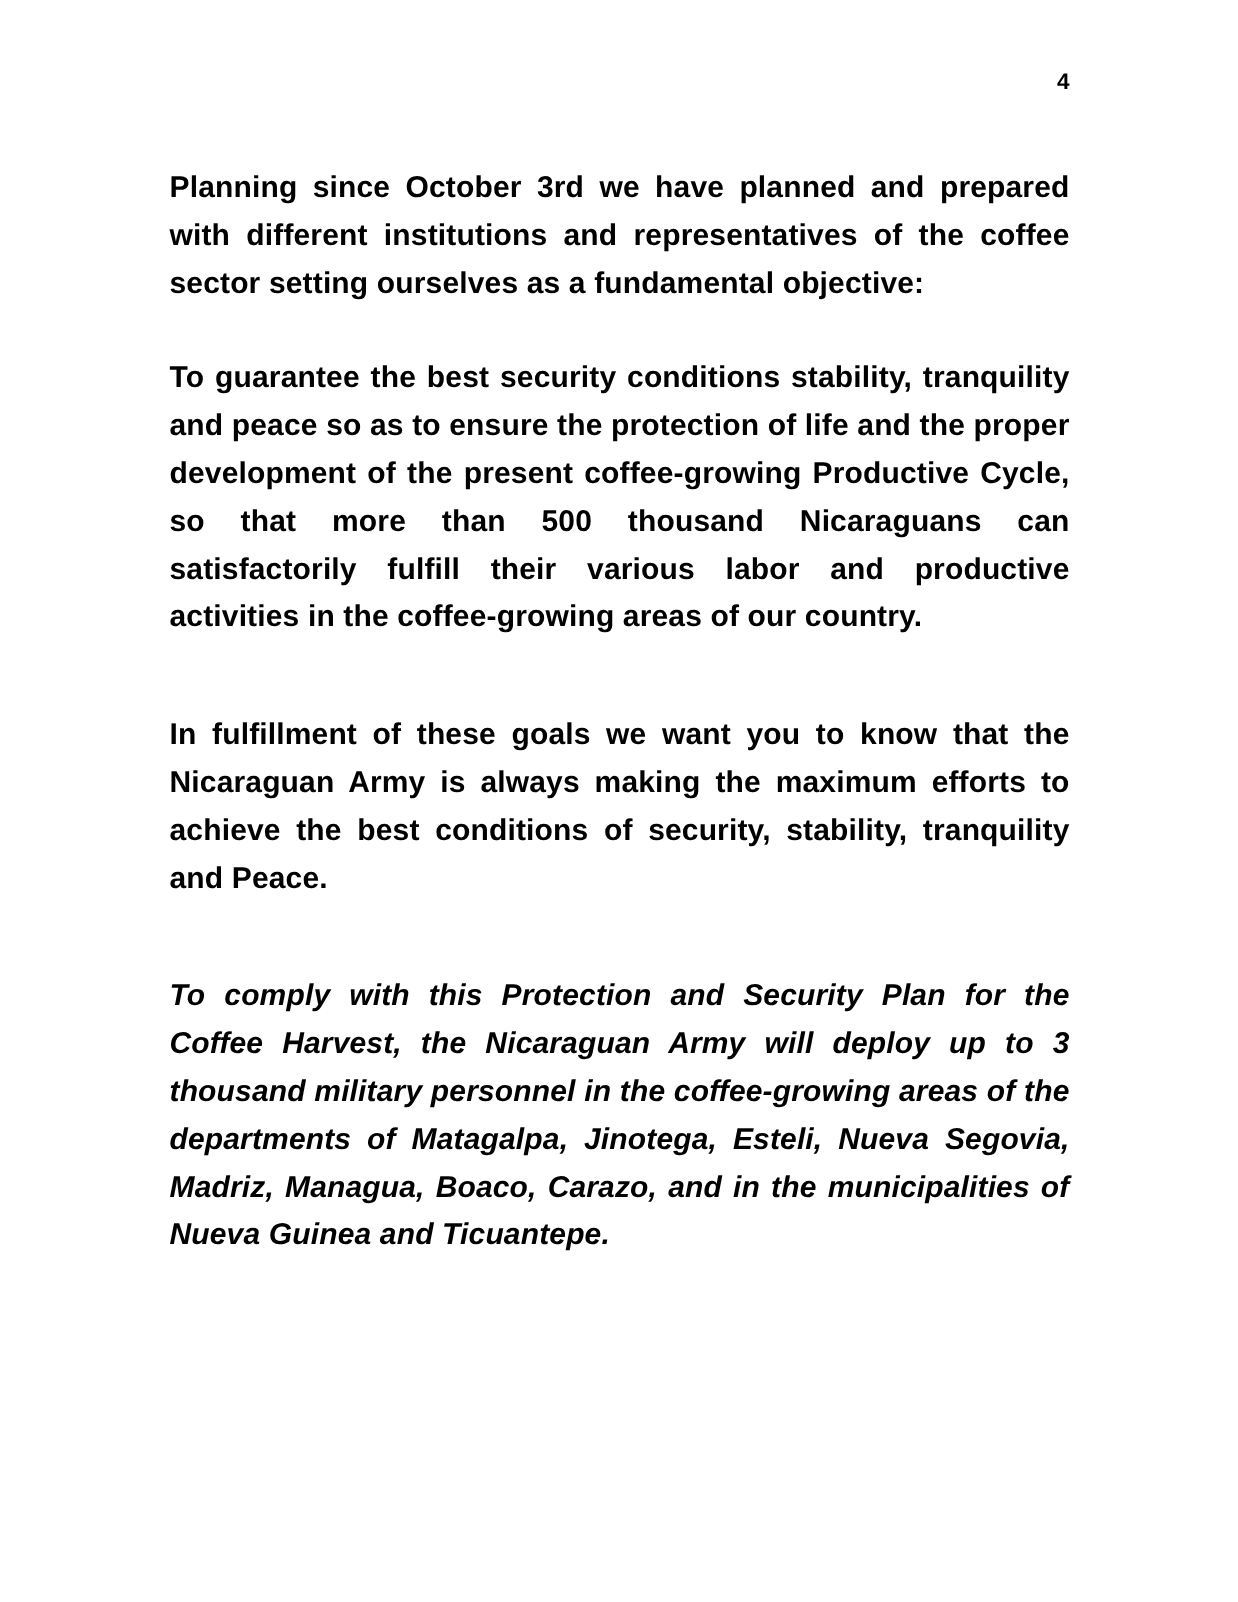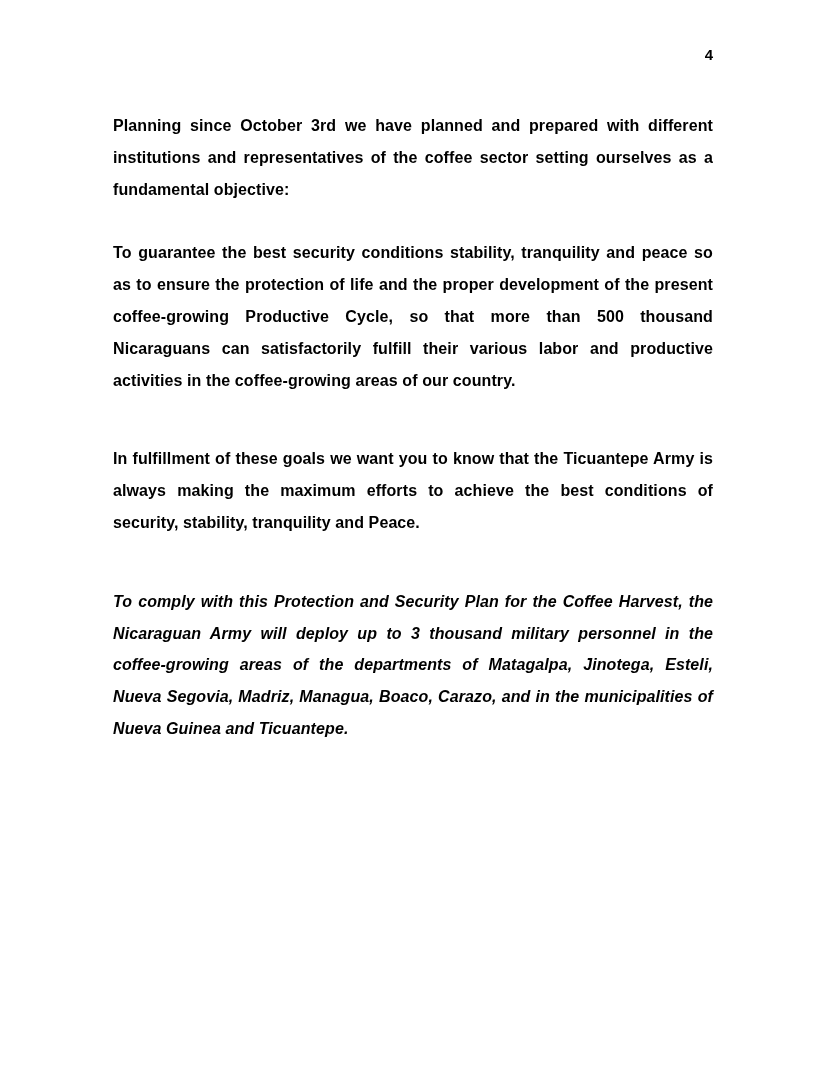--- a/index.html
+++ b/index.html
@@ -27,21 +27,21 @@
     color: #000000;
     line-height: 1;
   }
   .content {
     position: absolute;
     left: 113px;
     top: 110px;
     width: 600px;
   }
   .para {
-    font-size: 16px;
+    font-size: 20px;
     font-weight: bold;
     color: #000000;
     line-height: 31.8px;
     text-align: justify;
     margin: 0;
     letter-spacing: 0.1px;
   }
   .para.gap-1 { margin-top: 32px; }
   .para.gap-2 { margin-top: 47px; }
   .para.gap-3 { margin-top: 47px; font-style: italic; }
@@ -49,17 +49,17 @@
 </head>
 <body>
 
 <div class="page">
 
   <div class="page-number">4</div>
 
   <div class="content">
     <p class="para">Planning since October 3rd we have planned and prepared with different institutions and representatives of the coffee sector setting ourselves as a fundamental objective:</p>
     <p class="para gap-1">To guarantee the best security conditions stability, tranquility and peace so as to ensure the protection of life and the proper development of the present coffee-growing Productive Cycle, so that more than 500 thousand Nicaraguans can satisfactorily fulfill their various labor and productive activities in the coffee-growing areas of our country.</p>
-    <p class="para gap-2">In fulfillment of these goals we want you to know that the Ticuantepe Army is always making the maximum efforts to achieve the best conditions of security, stability, tranquility and Peace.</p>
+    <p class="para gap-2">In fulfillment of these goals we want you to know that the Nicaraguan Army is always making the maximum efforts to achieve the best conditions of security, stability, tranquility and Peace.</p>
     <p class="para gap-3">To comply with this Protection and Security Plan for the Coffee Harvest, the Nicaraguan Army will deploy up to 3 thousand military personnel in the coffee-growing areas of the departments of Matagalpa, Jinotega, Esteli, Nueva Segovia, Madriz, Managua, Boaco, Carazo, and in the municipalities of Nueva Guinea and Ticuantepe.</p>
   </div>
 
 </div>
 
 </body></html>

